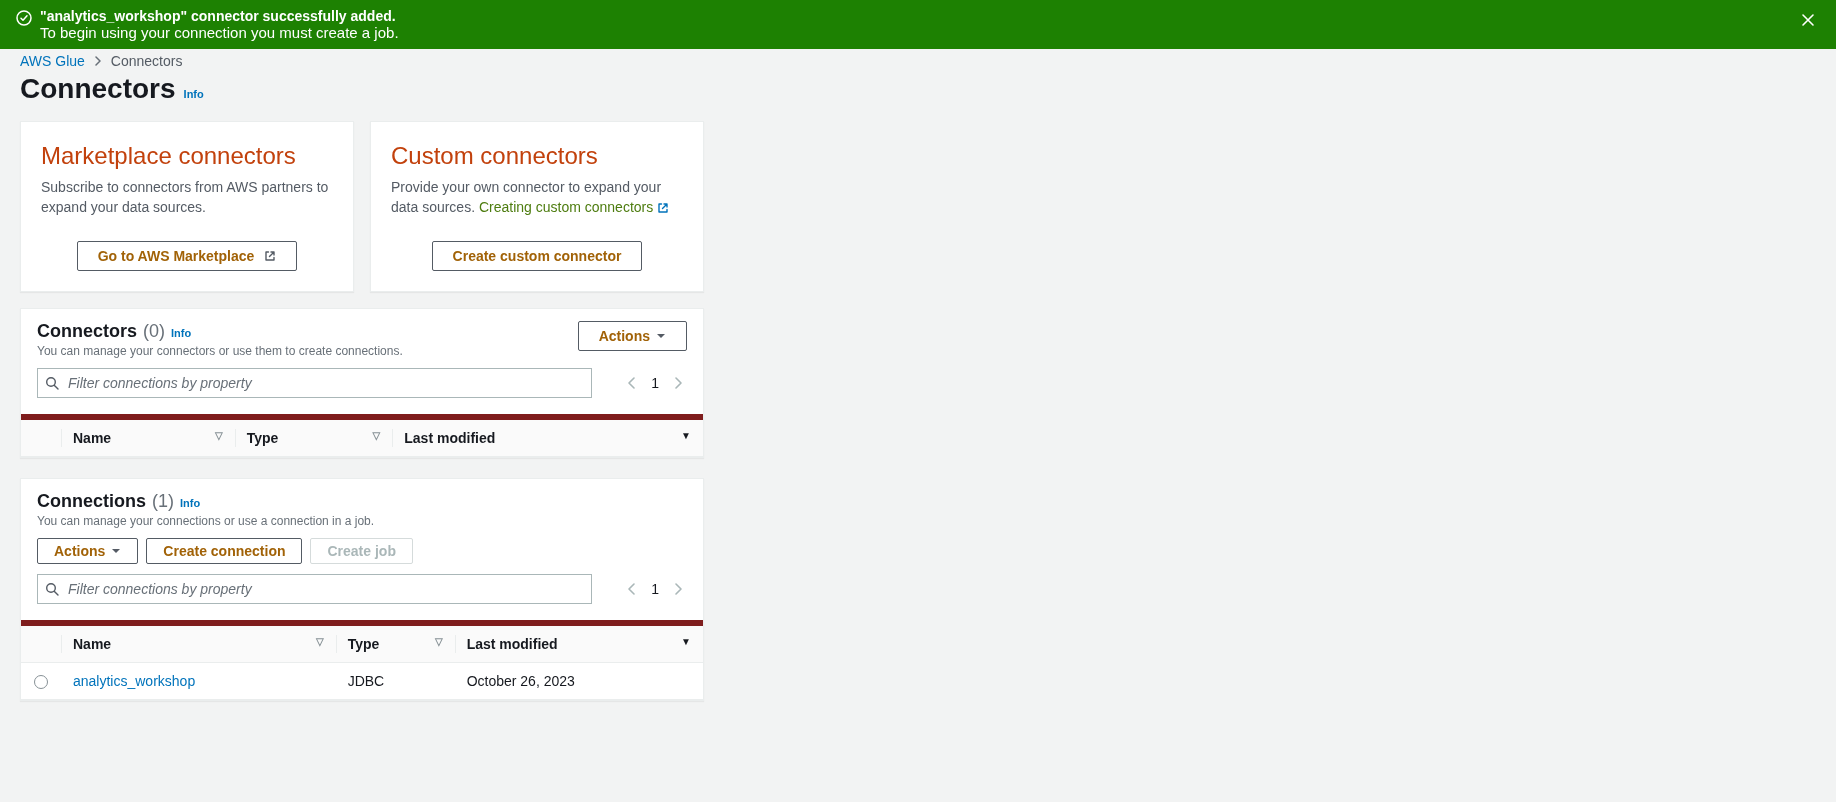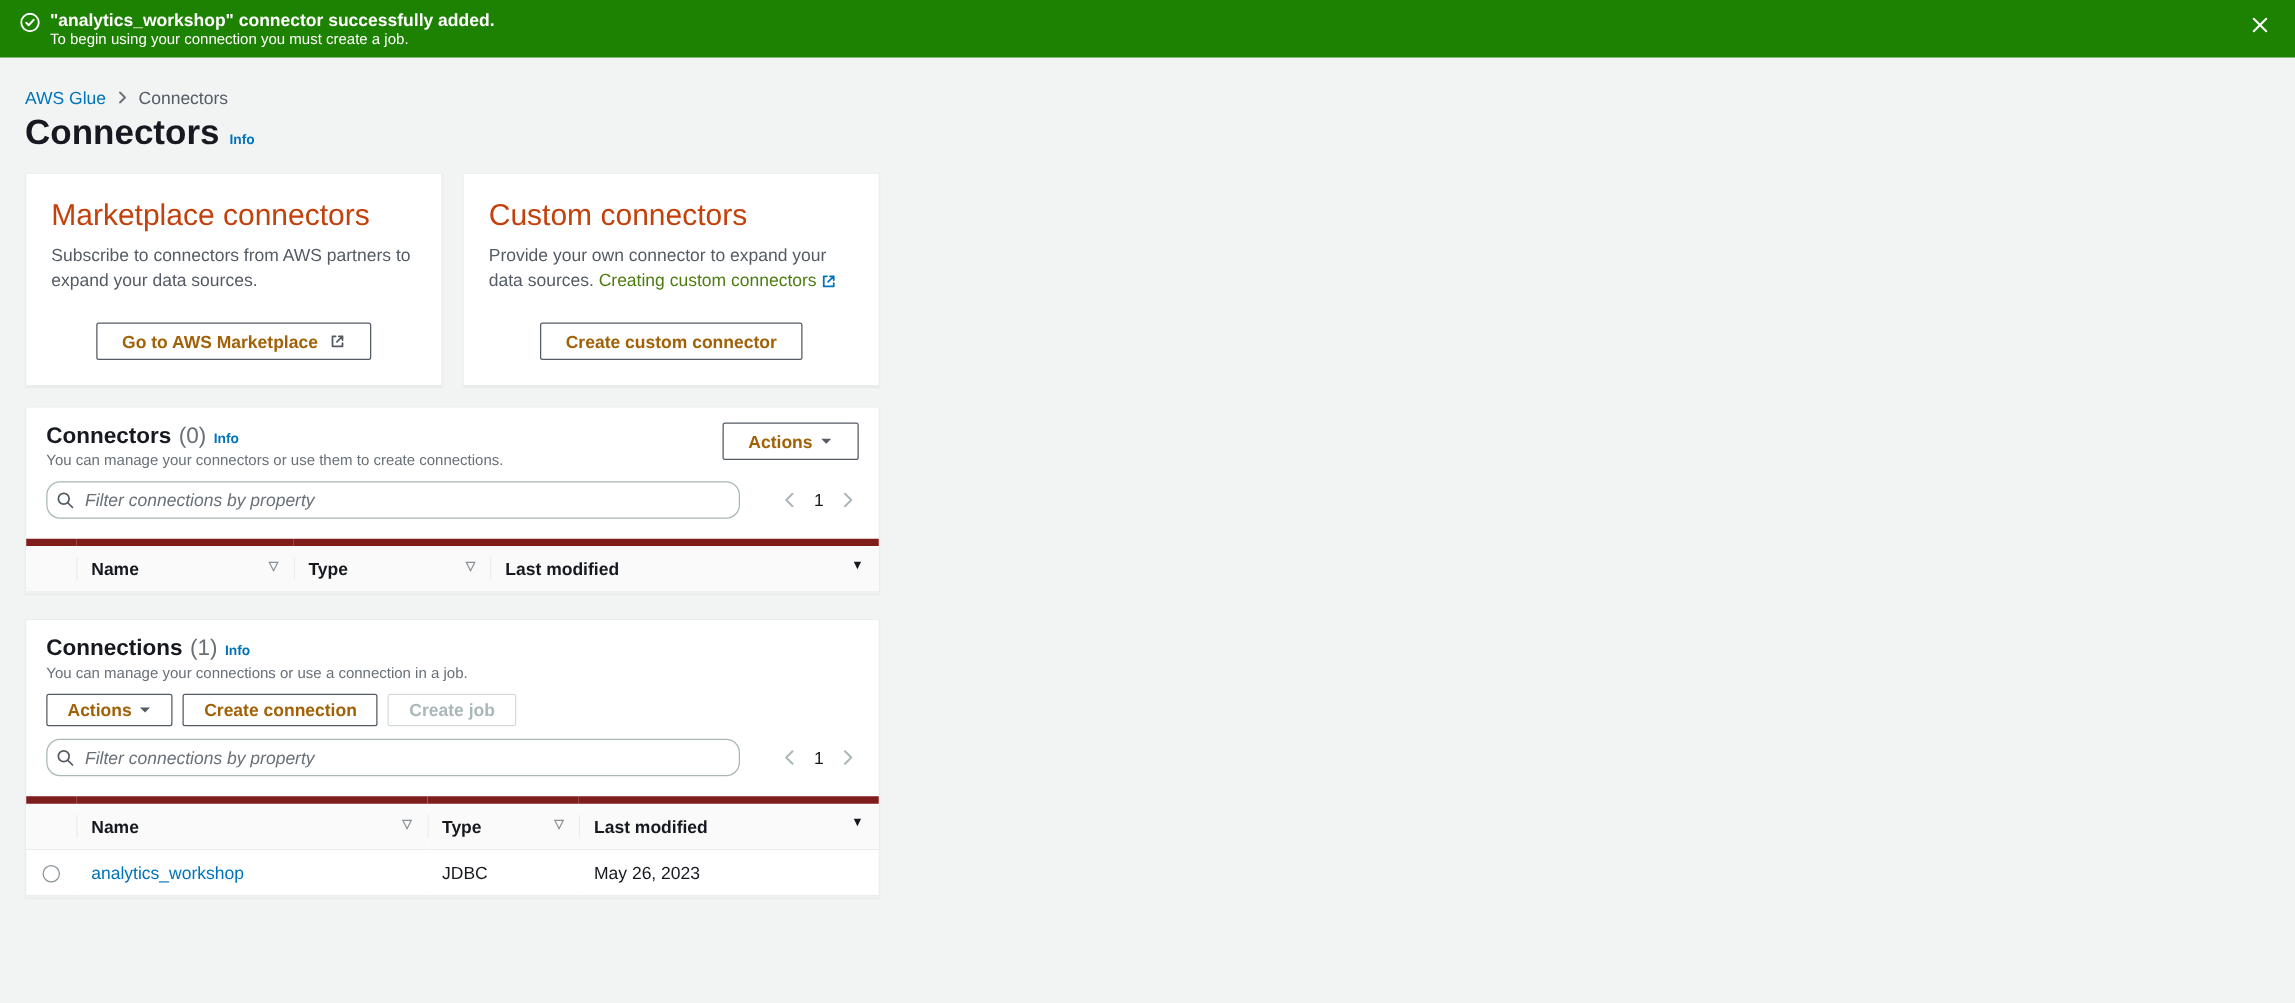--- a/index.html
+++ b/index.html
@@ -2,24 +2,24 @@
 <html><head>
 <meta charset="utf-8">
 <style>
   * { box-sizing: border-box; margin: 0; padding: 0; }
   body { font-family: "Amazon Ember", "Helvetica Neue", Arial, sans-serif; background: #f2f3f3; color: #16191f; font-size: 14px; }
   
   .alert { background: #1d8102; color: #fff; padding: 8px 16px; display: flex; align-items: flex-start; justify-content: space-between; }
   .alert-left { display: flex; align-items: flex-start; gap: 8px; }
   .alert-icon { flex: 0 0 auto; margin-top: 2px; }
   .alert-title { font-weight: 700; font-size: 14px; }
-  .alert-desc { font-size: 12px; }
+  .alert-desc { font-size: 15px; }
   .alert-close { color: #fff; cursor: pointer; padding: 4px; }
   
-  .page { padding: 24px 20px; }
+  .page { padding: 4px 20px; }
   
   .breadcrumb { display: flex; align-items: center; gap: 8px; font-size: 14px; margin-bottom: 4px; }
   .breadcrumb a { color: #0073bb; text-decoration: none; }
   .breadcrumb .sep { color: #687078; }
   .breadcrumb .current { color: #545b64; }
   
   .page-title-row { display: flex; align-items: baseline; gap: 8px; margin-bottom: 16px; }
   .page-title { font-size: 28px; font-weight: 700; }
   .info-link { color: #0073bb; font-size: 11px; font-weight: 700; text-decoration: none; }
   
@@ -36,21 +36,21 @@
   .panel-header-row { display: flex; align-items: flex-start; justify-content: space-between; }
   .panel-title { font-size: 18px; font-weight: 700; display: flex; align-items: baseline; gap: 6px; }
   .panel-title .count { color: #687078; font-weight: 400; }
   .panel-desc { font-size: 12px; color: #687078; margin-top: 2px; }
   .toolbar { display: flex; gap: 8px; margin-top: 10px; }
   .toolbar .btn { padding: 4px 16px; }
   .btn-disabled { color: #aab7b8; border-color: #d5dbdb; cursor: default; }
   
   .filter-row { display: flex; align-items: center; gap: 16px; margin-top: 10px; }
   .filter-input { position: relative; flex: 0 0 auto; width: 555px; }
-  .filter-input input { width: 100%; padding: 6px 8px 6px 30px; border: 1px solid #aab7b8; border-radius: 11px; font-size: 14px; }
+  .filter-input input { width: 100%; padding: 6px 8px 6px 30px; border: 1px solid #aab7b8; border-radius: 0; font-size: 14px; }
   .filter-input input::placeholder { font-style: italic; color: #687078; }
   .filter-input .search-icon { position: absolute; left: 8px; top: 50%; transform: translateY(-50%); color: #545b64; }
   .pager { display: flex; align-items: center; gap: 14px; color: #687078; margin-left:auto; padding-right:4px;}
   .pager .page-num { color: #16191f; font-weight: 400; }
   .pager .nav { cursor: pointer; color:#aab7b8; }
   
   .tbl { width: 100%; border-collapse: collapse; margin-top: 0; }
   .tbl th { text-align: left; font-weight: 700; font-size: 14px; padding: 10px 12px; border-top: 6px solid #7f1d1d; border-bottom: 1px solid #eaeded; background: #fafafa; position: relative; }
   .tbl th.sel, .tbl td.sel { width: 40px; text-align:center; }
   .tbl th .sort { float: right; color: #879196; font-size: 10px; }
@@ -246,19 +246,19 @@
           <th><span>Name</span><span class="sort">▽</span></th>
           <th><span>Type</span><span class="sort">▽</span></th>
           <th><span>Last modified</span><span class="sort sort-active">▼</span></th>
         </tr>
       </thead>
       <tbody>
         <tr>
           <td class="sel"><span class="radio"></span></td>
           <td><a href="#">analytics_workshop</a></td>
           <td>JDBC</td>
-          <td>May 26, 2023</td>
+          <td>October 26, 2023</td>
         </tr>
       </tbody>
     </table>
   </div>
 
 </div>
 
 </body></html>

